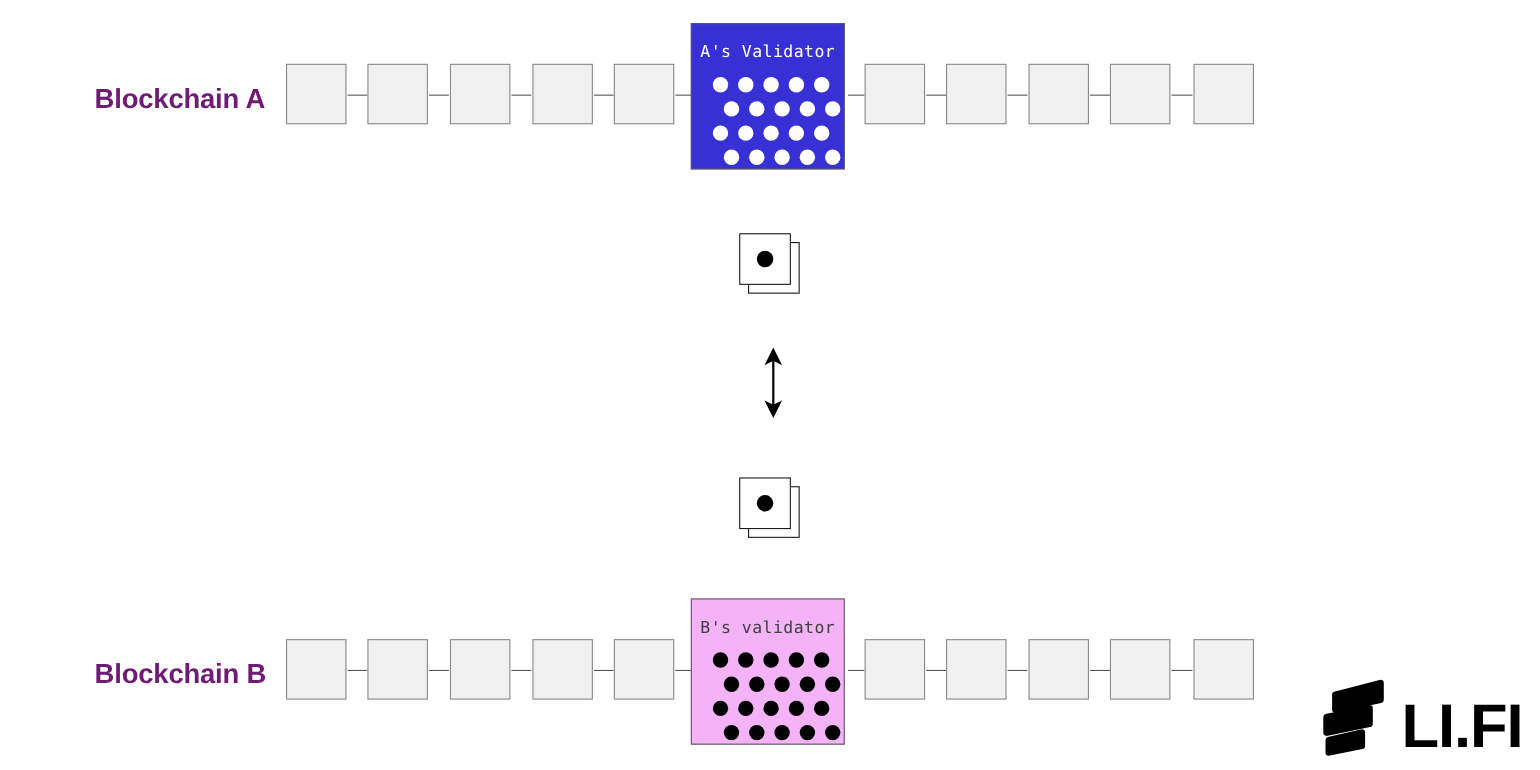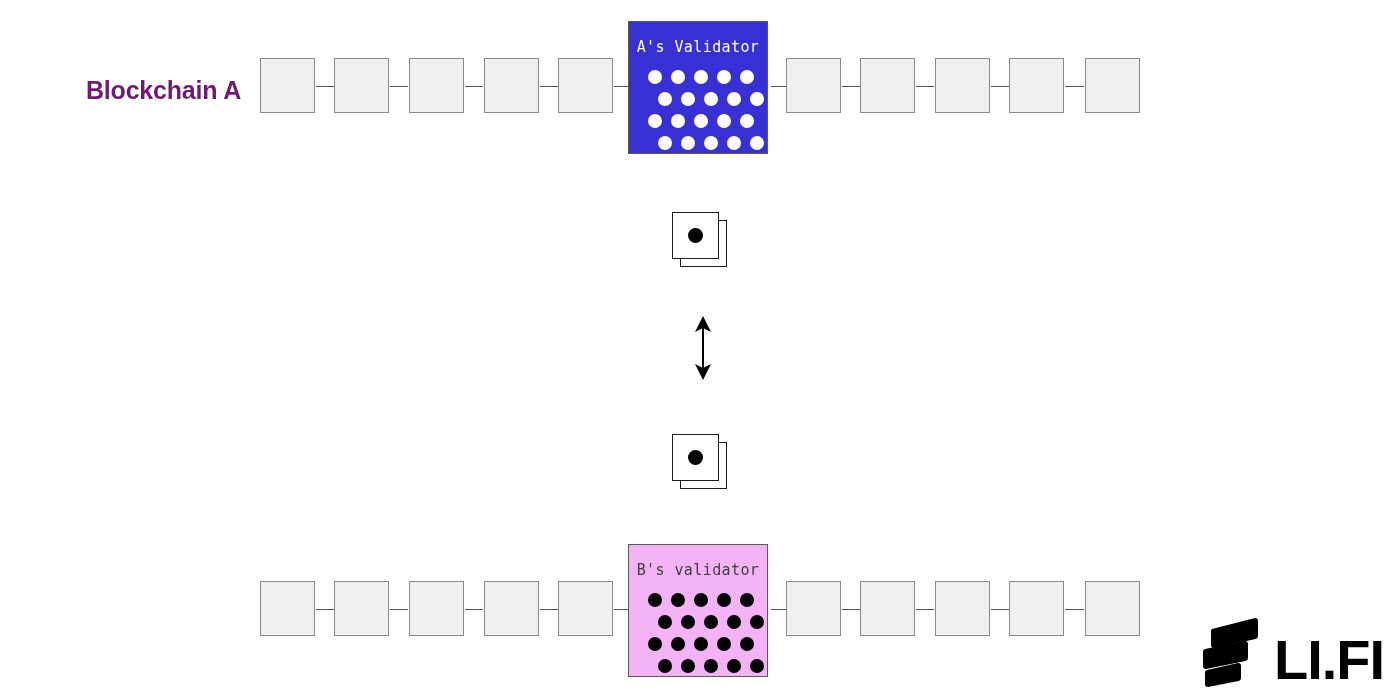--- a/index.html
+++ b/index.html
@@ -272,20 +272,21 @@
   </svg>
 
   <div class="card-stack" id="stack-bottom">
     <div class="card-back"></div>
     <div class="card-front">
       <div class="card-dot"></div>
     </div>
   </div>
 
   <div class="chain-row" id="chain-b">
+    <div class="chain-label">Blockchain B</div>
 
     <div class="block" style="left:260px;"></div>
     <div class="connector" style="left:316px; width:18px;"></div>
     <div class="block" style="left:334px;"></div>
     <div class="connector" style="left:390px; width:18px;"></div>
     <div class="block" style="left:409px;"></div>
     <div class="connector" style="left:465px; width:18px;"></div>
     <div class="block" style="left:484px;"></div>
     <div class="connector" style="left:540px; width:18px;"></div>
     <div class="block" style="left:558px;"></div>

